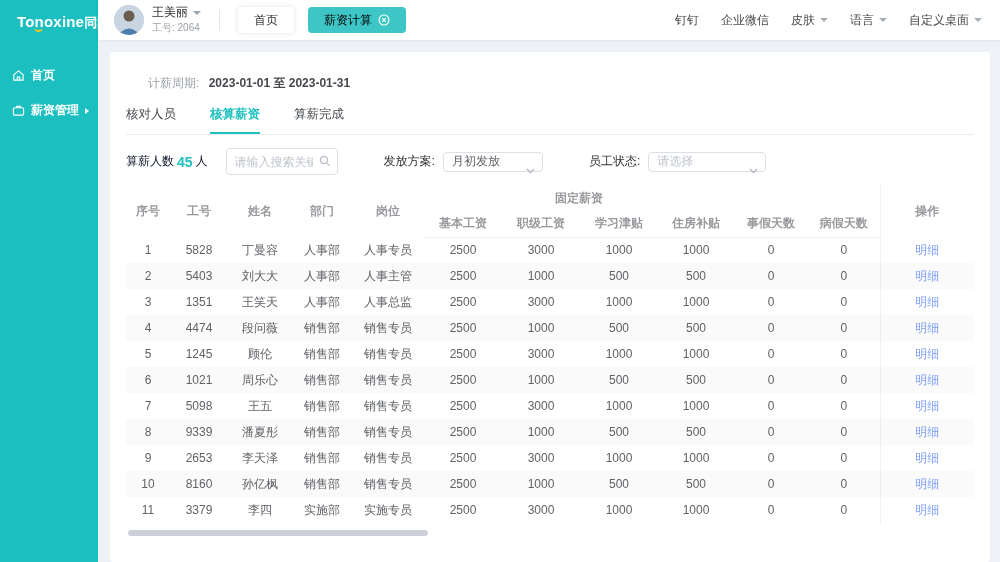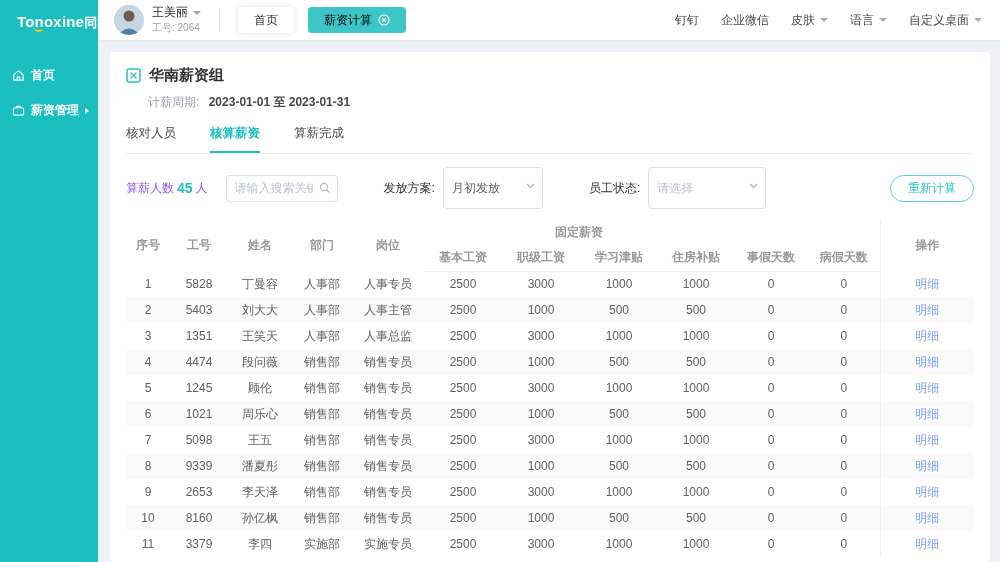--- a/index.html
+++ b/index.html
@@ -44,28 +44,28 @@
   .page-title { font-size:15px; font-weight:bold; color:#303133; }
   .period { margin-top:9px; padding-left:22px; font-size:12px; }
   .period-label { color:#9a9fa6; margin-right:6px; }
   .period-value { color:#45484d; font-weight:bold; }
 
   .tabs { margin-top:14px; display:flex; gap:34px; border-bottom:1px solid #ececec; }
   .tab { padding-bottom:9px; font-size:12.5px; color:#45484d; cursor:pointer; border-bottom:2px solid transparent; }
   .tab.active { color:#1fc0c0; border-bottom-color:#1fc0c0; font-weight:bold; }
 
   .filter-row { margin-top:13px; display:flex; align-items:center; }
-  .count-label { color:#8b5cf6; }
+  .count-label { color:#0f172a; }
   .count-value { color:#1fc0c0; font-weight:bold; font-size:14px; margin:0 3px; }
   .search-wrap { position:relative; margin-left:18px; }
   .search-input { width:112px; height:27px; border:1px solid #dcdfe6; border-radius:4px; padding:0 24px 0 8px; font-size:12px; color:#606266; font-family:inherit; outline:none; }
   .search-input::placeholder { color:#bfc4cc; }
   .search-ico { position:absolute; right:7px; top:7px; }
   .f-label { margin-left:46px; color:#303133; }
-  .select { position:relative; margin-left:8px; height:42px; border:1px solid #dcdfe6; border-radius:4px; display:inline-flex; align-items:center; padding:0 22px 0 8px; cursor:pointer; background:#fff; }
+  .select { position:relative; margin-left:8px; height:20px; border:1px solid #dcdfe6; border-radius:4px; display:inline-flex; align-items:center; padding:0 22px 0 8px; cursor:pointer; background:#fff; }
   .select.plan { width:100px; }
   .select.status { width:118px; }
   .select .val { color:#606266; }
   .select .val.placeholder { color:#bfc4cc; }
   .select .chev { position:absolute; right:7px; top:10px; }
   .recalc-btn { margin-left:auto; height:27px; padding:0 17px; border:1px solid #5fcfcf; color:#2cc3c3; background:#fff; border-radius:14px; font-size:12px; cursor:pointer; font-family:inherit; }
 
   
   table { width:100%; border-collapse:collapse; margin-top:10px; table-layout:fixed; }
   th { font-weight:bold; color:#97999c; font-size:12px; height:26px; text-align:center; }
@@ -159,29 +159,20 @@
           <span class="tr-item">
             <span>自定义桌面</span>
             <span class="caret-down"></span>
           </span>
         </div>
     </header>
 
     <div class="content">
       <div class="card">
 
-        <div class="page-head">
-          <span style="display:inline-flex;">
-            <svg width="15" height="15" viewBox="0 0 14 14">
-                <rect x="1" y="1" width="12" height="12" rx="1.5" fill="none" stroke="#2cc3c3" stroke-width="1.4"></rect>
-                <path d="M4.2 4.2 L9.8 9.8 M9.8 4.2 L4.2 9.8" stroke="#2cc3c3" stroke-width="1.2"></path>
-              </svg>
-          </span>
-          <span class="page-title">华南薪资组</span>
-        </div>
         <div class="period">
           <span class="period-label">计薪周期:</span>
           <span class="period-value">2023-01-01 至 2023-01-31</span>
         </div>
 
         <div class="tabs">
           <div class="tab">核对人员</div>
           <div class="tab active">核算薪资</div>
           <div class="tab">算薪完成</div>
         </div>
@@ -210,21 +201,20 @@
           </span>
           <span class="f-label">员工状态:</span>
           <span class="select status">
             <span class="val placeholder">请选择</span>
             <span class="chev">
               <svg width="9" height="6" viewBox="0 0 9 6">
                   <path d="M1 1 L4.5 4.5 L8 1" fill="none" stroke="#b0b5bd" stroke-width="1.3"></path>
                 </svg>
             </span>
           </span>
-          <button class="recalc-btn">重新计算</button>
         </div>
 
         <table>
           <colgroup>
             <col style="width:44px">
               <col style="width:58px">
               <col style="width:64px">
               <col style="width:60px">
               <col style="width:72px">
             <col style="width:78px">

